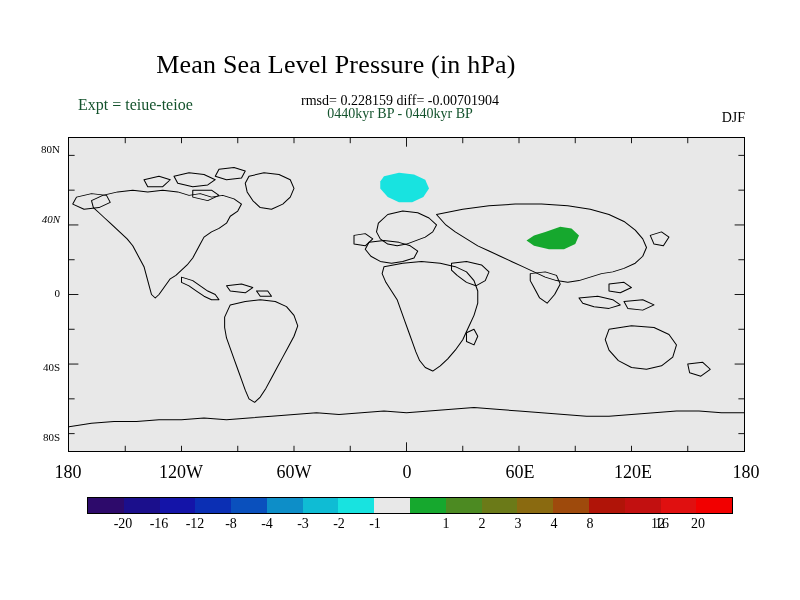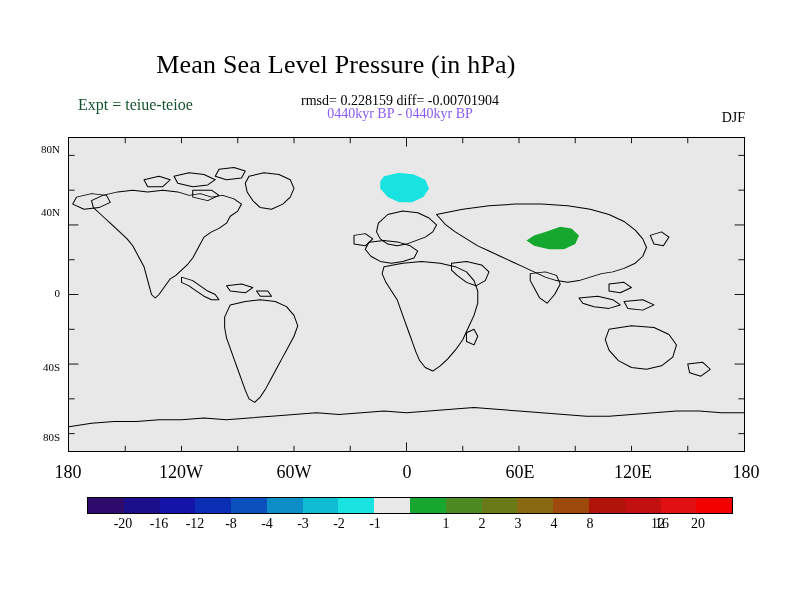--- a/index.html
+++ b/index.html
@@ -13,21 +13,21 @@
   .title{
     position:absolute;left:0;top:50px;width:672px;text-align:center;
     font-size:26px;color:#000;letter-spacing:.2px;
   }
   .stats{
     position:absolute;left:0;top:93px;width:800px;text-align:center;
     font-size:14px;color:#000;
   }
   .period{
     position:absolute;left:0;top:106px;width:800px;text-align:center;
-    font-size:14px;color:#8b5cf6;
+    font-size:14px;color:#14532d;
   }
   .expt{
     position:absolute;left:78px;top:96px;font-size:16px;color:#14532d;
   }
   .season{
     position:absolute;right:55px;top:110px;font-size:14px;color:#000;
   }
 
   .map-frame{
     position:absolute;left:68px;top:137px;width:677px;height:315px;
@@ -59,21 +59,21 @@
 
 <div id="fig">
 
   <div class="title">Mean Sea Level Pressure (in hPa)</div>
   <div class="stats">rmsd= 0.228159 diff= -0.00701904</div>
   <div class="period">0440kyr BP - 0440kyr BP</div>
   <div class="expt">Expt = teiue-teioe</div>
   <div class="season">DJF</div>
 
   <div class="ytick-label" style="left:14px;top:143px;">80N</div>
-  <div class="ytick-label" style="left:14px;top:206px;">40N</div>
+  <div class="ytick-label" style="left:14px;top:213px;font-style:italic;">40N</div>
   <div class="ytick-label" style="left:14px;top:287px;">0</div>
   <div class="ytick-label" style="left:14px;top:361px;">40S</div>
   <div class="ytick-label" style="left:14px;top:431px;">80S</div>
 
   <div class="xtick-label" style="left:38px;">180</div>
   <div class="xtick-label" style="left:151px;">120W</div>
   <div class="xtick-label" style="left:264px;">60W</div>
   <div class="xtick-label" style="left:377px;">0</div>
   <div class="xtick-label" style="left:490px;">60E</div>
   <div class="xtick-label" style="left:603px;">120E</div>

